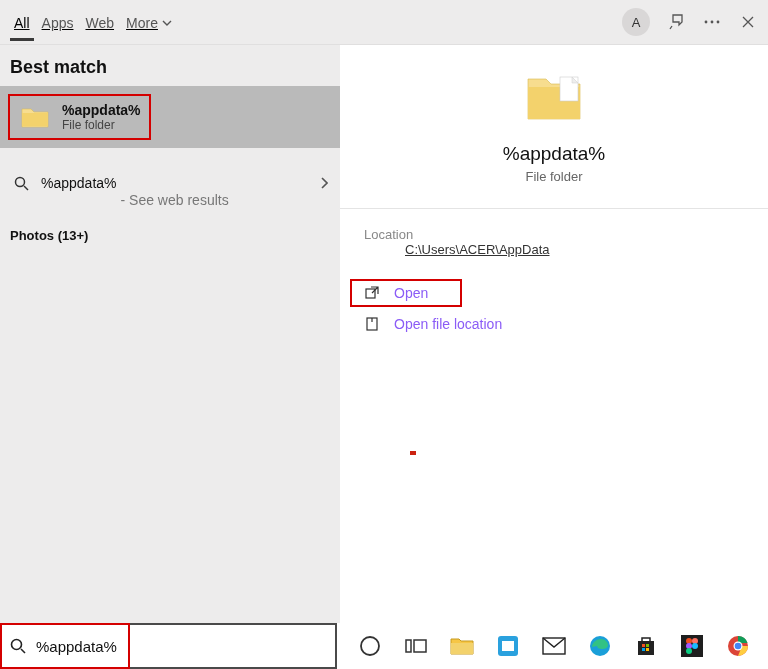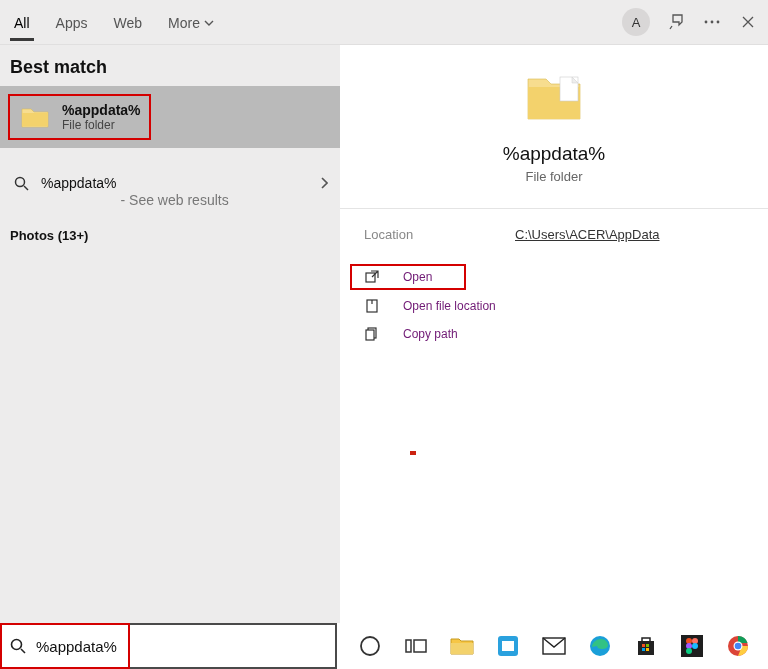--- a/index.html
+++ b/index.html
@@ -1,21 +1,21 @@
 <!DOCTYPE html>
 <html><head>
 <meta charset="utf-8">
 <style>
   * { box-sizing: border-box; font-family: "Segoe UI", Arial, sans-serif; }
   html, body { margin:0; padding:0; }
   body { width:768px; height:669px; background:#fff; overflow:hidden; position:relative; }
 
   
   .header { height:45px; background:#edecec; display:flex; align-items:center; padding:0 10px; border-bottom:1px solid #e0dfdf; }
-  .tabs { display:flex; gap:18px; align-items:center; }
+  .tabs { display:flex; gap:4px; align-items:center;text-decoration:underline; }
   .tab { font-size:14px; color:#555; padding:12px 4px 10px; cursor:pointer; }
   .tab.active { color:#000; font-weight:400; border-bottom:3px solid #3a3a3a; padding-bottom:7px; }
   .tab.more { display:flex; align-items:center; gap:4px; }
   .header-spacer { flex:1; }
   .header-icons { display:flex; align-items:center; gap:16px; }
   .avatar { width:28px; height:28px; border-radius:50%; background:#d9d7d7; display:flex; align-items:center; justify-content:center; font-size:13px; color:#333; }
   .hicon { width:20px; height:20px; display:flex; align-items:center; justify-content:center; color:#444; }
   .hicon.close { font-size:16px; }
 
   
@@ -39,25 +39,25 @@
   .web-item .wsuffix { font-size:14px; color:#777; margin-left:4px;margin-top:34px; }
   .web-item .chev { margin-left:auto; color:#555; }
 
   .photos-title { font-size:13px; font-weight:600; color:#111; padding:10px 10px; }
 
   
   .detail-top { display:flex; flex-direction:column; align-items:center; padding:28px 20px 24px; border-bottom:1px solid #e4e4e4; }
   .big-folder { width:60px; height:50px; margin-bottom:20px; }
   .detail-title { font-size:19px; color:#111; margin-bottom:4px; }
   .detail-sub { font-size:13px; color:#666; }
-  .meta-row { display:flex; padding:18px 24px; font-size:13px; }
+  .meta-row { display:flex; padding:18px 24px; font-size:13px;flex-direction:column; }
   .meta-label { color:#888; width:110px; }
   .meta-value { color:#333; text-decoration:underline;margin-left:41px; }
   .actions { padding:4px 10px 0; }
-  .action { display:flex; align-items:center; padding:7px 14px; font-size:12px; color:#701a75; cursor:pointer; gap:23px; }
+  .action { display:flex; align-items:center; padding:7px 14px; font-size:14px; color:#8b5cf6; cursor:pointer; gap:14px; }
   .action .aicon { width:16px; display:flex; justify-content:center; }
   .redbox-open { border:2px solid #d40000; margin:0 0px 2px; display:inline-flex; padding:4px 32px 4px 12px; }
   .red-dot { position:absolute; left:70px; top:406px; width:6px; height:4px; background:#c21; }
 
   
   .searchbox-area { position:absolute; left:0; bottom:0; width:337px; height:46px; display:flex; align-items:stretch; }
   .redbox-search { border:2px solid #d40000; display:flex; width:130px; }
   .searchbox { flex:1; border:2px solid #4a4a4a; display:flex; align-items:center; background:#fff; padding:0 8px; }
   .searchbox .sicon { margin-right:8px; color:#222; }
   .searchbox input { border:0; outline:0; font-size:15px; color:#111; flex:1; background:transparent; }
@@ -172,29 +172,20 @@
       </div>
       <div class="action">
         <span class="aicon">
           <svg width="14" height="14" viewBox="0 0 14 14">
               <rect x="2" y="1" width="10" height="12" fill="none" stroke="#333" stroke-width="1.2"></rect>
               <path d="M7 1v4" stroke="#333" stroke-width="1.2"></path>
             </svg>
         </span>
         <span>Open file location</span>
       </div>
-      <div class="action">
-        <span class="aicon">
-          <svg width="14" height="14" viewBox="0 0 14 14">
-              <rect x="3" y="1" width="8" height="10" fill="none" stroke="#333" stroke-width="1.2"></rect>
-              <rect x="1" y="3" width="8" height="10" fill="#fff" stroke="#333" stroke-width="1.2"></rect>
-            </svg>
-        </span>
-        <span>Copy path</span>
-      </div>
     </div>
     <div class="red-dot"></div>
   </div>
 </div>
 
 <div class="searchbox-area">
   <div class="searchbox">
     <div class="redbox-search" style="border:2px solid #d40000;position:absolute;left:0;top:0;bottom:0;width:130px;pointer-events:none;"></div>
     <span class="sicon">
       <svg width="16" height="16" viewBox="0 0 16 16">

